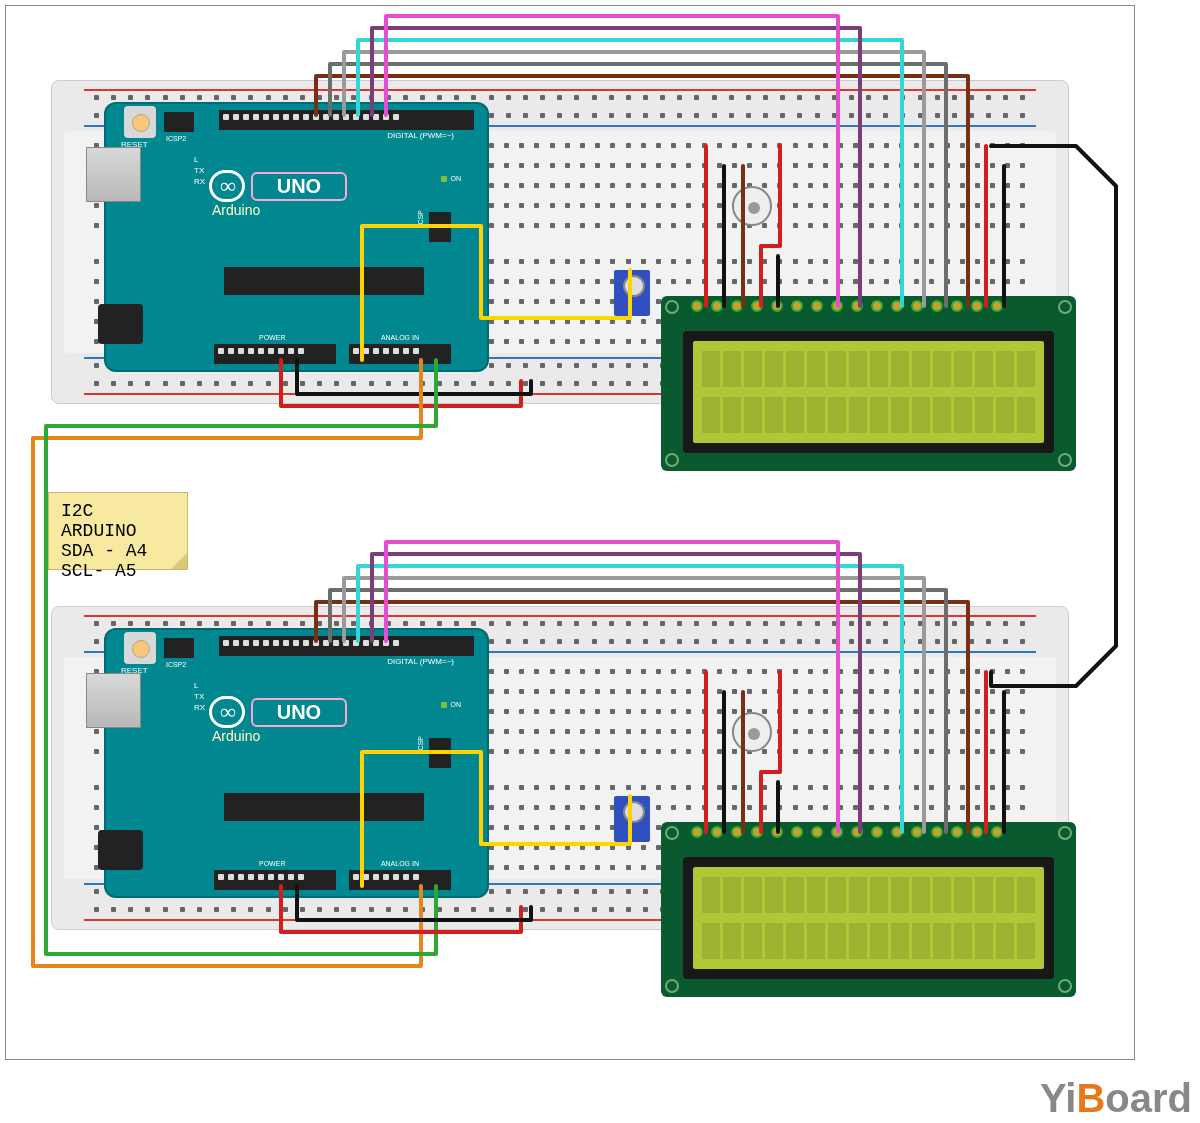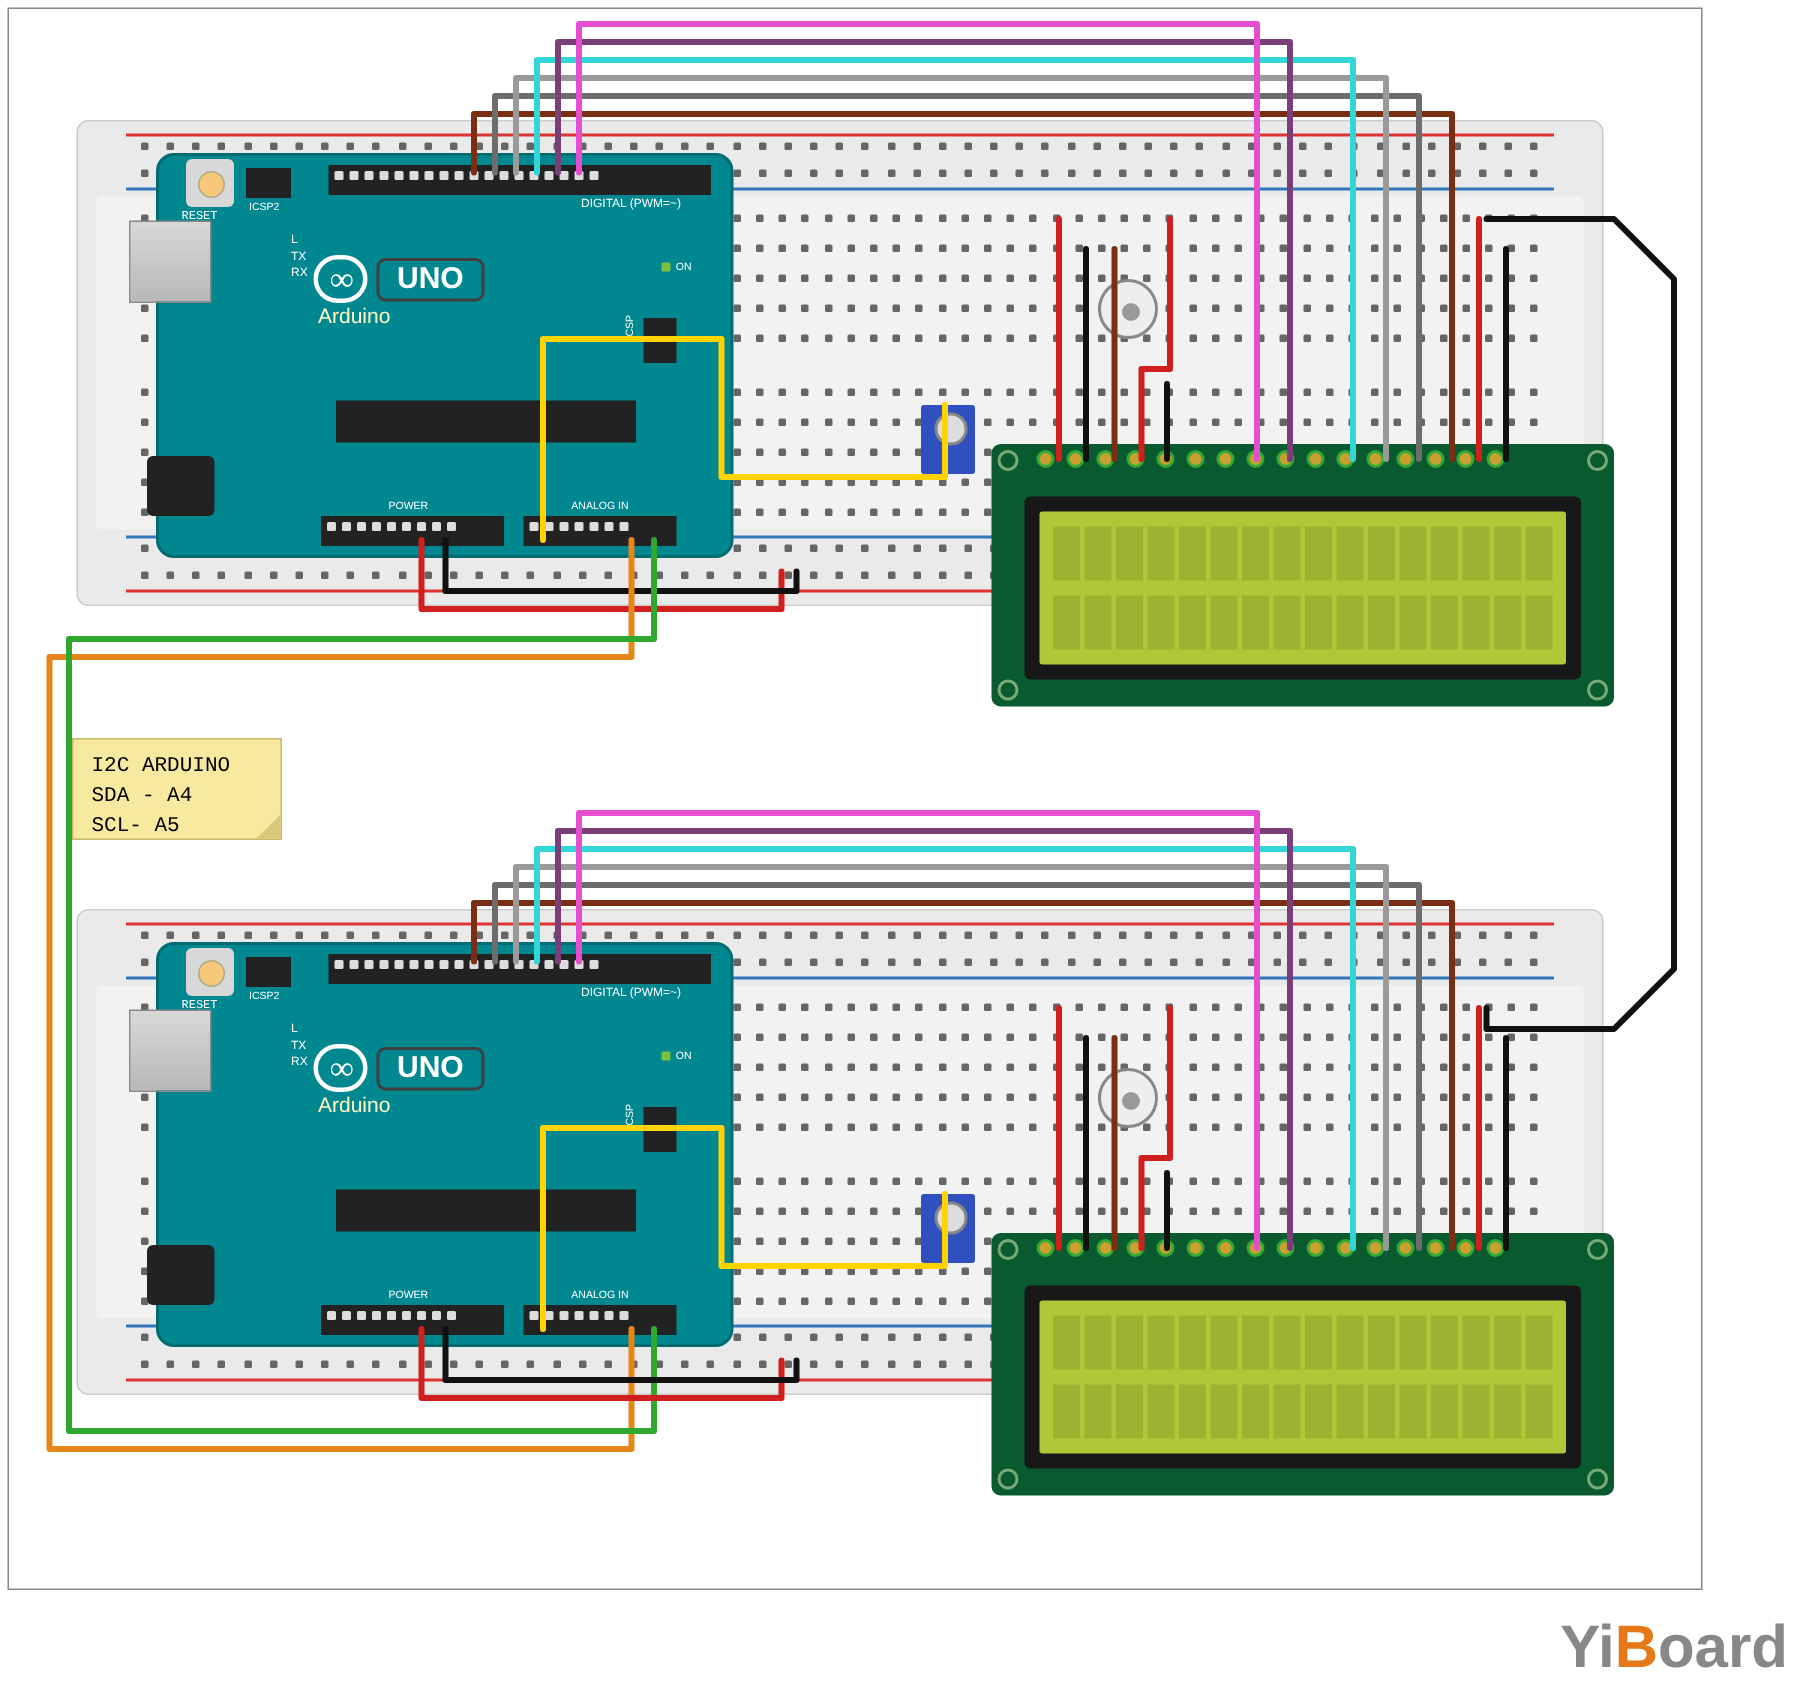--- a/index.html
+++ b/index.html
@@ -12,30 +12,30 @@
 .rail-line.red { background: #d33; } .rail-line.blue { background: #37b; }
 .bb-pins-row { position: absolute; left: 30px; right: 30px; height: 10px; display: flex; justify-content: space-between; }
 .pin { width: 5px; height: 5px; background: #666; border-radius: 1px; }
 .bb-mid { position: absolute; top: 50px; left: 12px; right: 12px; bottom: 50px; background: #f2f2f2; border-radius: 4px; }
 .arduino { position: absolute; width: 385px; height: 270px; background: #00878f; border-radius: 12px; box-shadow: inset 0 0 0 2px rgba(0,0,0,0.2); }
 .arduino .usb { position: absolute; left: -18px; top: 45px; width: 55px; height: 55px; background: linear-gradient(#d8d8d8,#b8b8b8); border: 1px solid #888; }
 .arduino .power { position: absolute; left: -6px; bottom: 28px; width: 45px; height: 40px; background: #222; border-radius: 4px; }
 .arduino .chip { position: absolute; left: 120px; top: 165px; width: 200px; height: 28px; background: #222; }
 .arduino .logo { position: absolute; left: 105px; top: 68px; color: #fff; font-size: 28px; font-weight: bold; display: flex; align-items: center; gap: 6px; }
 .arduino .logo .inf { font-family: serif; border: 3px solid #fff; border-radius: 30px; padding: 0 8px; letter-spacing: -2px; font-size: 22px; }
-.arduino .logo .uno { border: 2px solid #404040; border-radius: 6px; padding: 1px 12px; font-size: 20px; }
+.arduino .logo .uno { border: 2px solid #f9a8d4; border-radius: 6px; padding: 1px 24px; font-size: 20px; }
 .arduino .sub { position: absolute; left: 108px; top: 100px; color: #fef9c3; font-size: 14px; }
 .arduino .hdr { position: absolute; background: #222; height: 20px; }
 .arduino .hdr.top { top: 8px; }
 .arduino .hdr.bot { bottom: 8px; }
 .pins { display: flex; gap: 4px; padding: 4px 4px; }
 .pins .p { width: 6px; height: 6px; background: #ddd; border-radius: 1px; }
 .reset { position: absolute; left: 20px; top: 4px; width: 32px; height: 32px; background: #d8d8d8; border-radius: 4px; }
 .reset::after { content:""; position:absolute; left:8px; top:8px; width:16px; height:16px; background:#f7c77a; border-radius:50%; border:1px solid #aa8; }
-.reset-label { position: absolute; left: 17px; top: 38px; font-size: 8px; color: #fff; font-family: Liberation Mono, monospace; }
+.reset-label { position: absolute; left: 17px; top: 38px; font-size: 8px; color: #fff; }
 .icsp2 { position: absolute; left: 60px; top: 10px; width: 30px; height: 20px; background: #222; }
 .icsp2-label { position: absolute; left: 62px; top: 33px; font-size: 7px; color: #fff; }
 .digital-label { position: absolute; right: 35px; top: 29px; font-size: 8px; color: #fff; }
 .power-label { position: absolute; left: 155px; bottom: 31px; font-size: 7px; color: #fff; }
 .analog-label { position: absolute; right: 70px; bottom: 31px; font-size: 7px; color: #fff; }
 .tx-rx { position:absolute; left: 90px; top: 52px; font-size: 8px; color: #fff; line-height: 11px; }
 .on-led { position:absolute; right: 28px; top: 73px; font-size: 7px; color:#fff; }
 .on-led::before{content:""; display:inline-block; width:6px; height:6px; background:#7fbf3f; margin-right:4px; vertical-align:middle; border-radius:1px;}
 .icsp { position: absolute; right: 38px; top: 110px; width: 22px; height: 30px; background: #222; }
 .icsp-label { position: absolute; right: 65px; top: 108px; font-size: 7px; color: #fff; writing-mode: vertical-lr; transform: rotate(180deg); }
@@ -44,21 +44,21 @@
 .lcd-screen { width: 100%; height: 100%; background: #aec837; border-radius: 2px; padding: 8px; display: flex; flex-direction: column; gap: 10px; justify-content: center; }
 .lcd-row { display: flex; gap: 3px; justify-content: center; }
 .lcd-cell { width: 18px; height: 36px; background: rgba(0,0,0,0.1); }
 .lcd-pins { position: absolute; left: 30px; top: 4px; display: flex; gap: 8px; }
 .lcd-pin { width: 12px; height: 12px; background: #c8a030; border-radius: 50%; border: 2px solid #3a3; }
 .holes { position: absolute; width: 14px; height: 14px; background: #0a5a2f; border: 2px solid #7a7; border-radius: 50%; }
 .trimpot { position: absolute; width: 36px; height: 46px; background: #3050c0; border-radius: 2px; }
 .trimpot::after { content:""; position:absolute; left:9px; top:5px; width:18px; height:18px; background:#ddd; border-radius:50%; border:2px solid #888; }
 .knob { position: absolute; width: 40px; height: 40px; background:#eee; border-radius: 50%; border: 2px solid #888;}
 .knob::after{content:""; position:absolute; left:14px; top:14px; width:12px; height:12px; background:#999; border-radius:50%;}
-.note { position: absolute; left: 42px; top: 486px; width: 140px; height: 68px; background: #f7e9a0; border: 1px solid #c9b76a; padding: 8px 12px; font-size: 14px; line-height: 20px; font-family: "Courier New", monospace;}
+.note { position: absolute; left: 42px; top: 486px; width: 140px; height: 78px; background: #f7e9a0; border: 1px solid #c9b76a; padding: 8px 12px; font-size: 18px; line-height: 20px; font-family: "Courier New", monospace;}
 .note::after { content:""; position:absolute; right:0; bottom:0; width:0; height:0; border-left: 16px solid transparent; border-bottom: 16px solid #d8c87a; }
 .wire { position: absolute; stroke-linecap: round; stroke-linejoin: round; fill: none; pointer-events: none; }
 .watermark { position: absolute; right: 8px; bottom: 2px; font-size: 40px; font-weight: 600; color: #888; font-family: "Segoe UI", sans-serif; }
 .watermark b { color: #e67817; font-weight: 600;}
 </style>
 </head>
 <body>
 
 <div class="frame">
 

